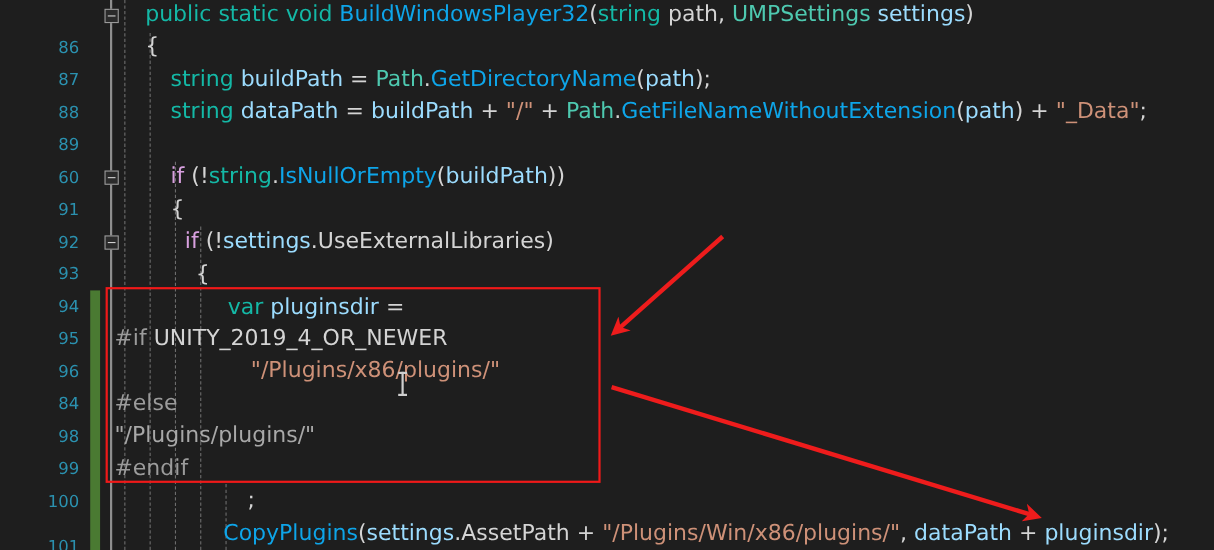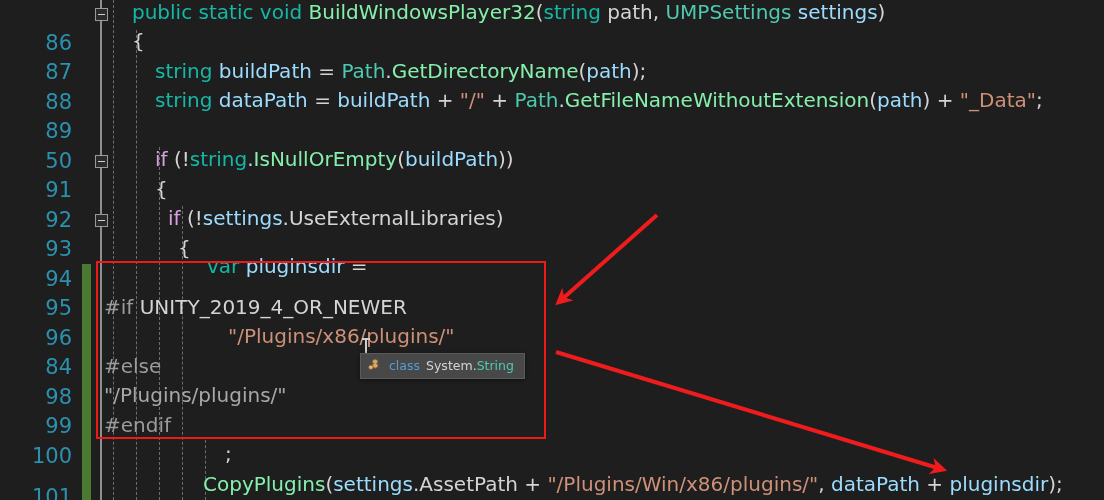--- a/index.html
+++ b/index.html
@@ -29,36 +29,36 @@
     line-height: 29.4px;
     white-space: pre;
   }
   .lineno {
     position: absolute;
     left: 0;
     width: 72px;
     text-align: right;
     color: #2b91af;
     font-family: "DejaVu Sans", sans-serif;
-    font-size: 21px;
+    font-size: 15px;
     letter-spacing: 0px;
   }
   .codetext {
     position: absolute;
     left: 104px;
     font-family: "DejaVu Sans", sans-serif;
     font-size: 20px;
     color: #d4d4d4;
     white-space: pre;
   }
 
   
   .kw   { color: #14b8a6; }
   .type { color: #4ec9b0; }
-  .fn   { color: #86efac; }
+  .fn   { color: #0ea5e9; }
   .var  { color: #9cdcfe; }
   .str  { color: #ce9178; }
   .plain{ color: #d4d4d4; }
   .pp   { color: #9b9b9b; }
   .dim  { color: #a8a8a8; }
   .ctrl { color: #d8a0df; }
   .op   { color: #d4d4d4; }
   .punc { color: #d4d4d4; }
 
   
@@ -171,21 +171,21 @@
   <div class="line" style="top:29px;">
     <span class="lineno">87</span>
   </div>
   <div class="line" style="top:59px;">
     <span class="lineno">88</span>
   </div>
   <div class="line" style="top:88px;">
     <span class="lineno">89</span>
   </div>
   <div class="line" style="top:118px;">
-    <span class="lineno">50</span>
+    <span class="lineno">60</span>
   </div>
   <div class="line" style="top:147px;">
     <span class="lineno">91</span>
   </div>
   <div class="line" style="top:177px;">
     <span class="lineno">92</span>
   </div>
   <div class="line" style="top:206px;">
     <span class="lineno">93</span>
   </div>
@@ -228,48 +228,38 @@
   <div class="codetext" style="left:155px; top:118px;"></div>
 
   <div class="codetext" style="left:155px; top:147px;"><span class="ctrl">if</span> <span class="punc">(</span><span class="op">!</span><span class="kw">string</span><span class="punc">.</span><span class="fn">IsNullOrEmpty</span><span class="punc">(</span><span class="var">buildPath</span><span class="punc">))</span></div>
 
   <div class="codetext" style="left:155px; top:177px;"><span class="punc">{</span></div>
 
   <div class="codetext" style="left:168px; top:206px;"><span class="ctrl">if</span> <span class="punc">(</span><span class="op">!</span><span class="var">settings</span><span class="punc">.</span><span class="plain">UseExternalLibraries</span><span class="punc">)</span></div>
 
   <div class="codetext" style="left:178px; top:236px;"><span class="punc">{</span></div>
 
-  <div class="codetext" style="left:207px; top:254px;text-align:center;"><span class="kw">var</span> <span class="var">pluginsdir</span> <span class="op">=</span></div>
+  <div class="codetext" style="left:207px; top:266px;text-align:center;"><span class="kw">var</span> <span class="var">pluginsdir</span> <span class="op">=</span></div>
 
   <div class="codetext" style="left:104px; top:295px;"><span class="pp">#if</span> <span class="plain">UNITY_2019_4_OR_NEWER</span></div>
 
   <div class="codetext" style="left:228px; top:324px;"><span class="str">"/Plugins/x86/plugins/"</span></div>
 
   <div class="codetext" style="left:104px; top:354px;"><span class="pp">#else</span></div>
 
   <div class="codetext" style="left:104px; top:383px;"><span class="dim">"/Plugins/plugins/"</span></div>
 
   <div class="codetext" style="left:104px; top:413px;"><span class="pp">#endif</span></div>
 
   <div class="codetext" style="left:225px; top:442px;"><span class="punc">;</span></div>
 
   <div class="codetext" style="left:203px; top:472px;"><span class="fn">CopyPlugins</span><span class="punc">(</span><span class="var">settings</span><span class="punc">.</span><span class="plain">AssetPath</span> <span class="op">+</span> <span class="str">"/Plugins/Win/x86/plugins/"</span><span class="punc">,</span> <span class="var">dataPath</span> <span class="op">+</span> <span class="var">pluginsdir</span><span class="punc">);</span></div>
 
   <div class="caret" style="left:365px; top:338px; height:22px;"></div>
 
-  <div class="tooltip" style="left:360px; top:353px;">
-    <span class="tt-icon">
-      <svg width="15" height="15" viewBox="0 0 16 16" xmlns="http://www.w3.org/2000/svg">
-        <path d="M7.4 1.2 L10.1 2.6 L10.1 5.1 L8.6 5.9 L10.4 6.9 L10.4 9.4 L7.7 10.8 L5.0 9.4 L5.0 6.9 L6.6 6.0 L5.0 5.1 L5.0 2.6 Z" fill="#d9a566" stroke="#9a6b2f" stroke-width="0.7" stroke-linejoin="round"></path>
-        <path d="M3.0 7.6 L5.2 8.8 L5.2 11.0 L3.0 12.2 L0.9 11.0 L0.9 8.8 Z" fill="#e3b87c" stroke="#9a6b2f" stroke-width="0.7" stroke-linejoin="round"></path>
-      </svg>
-    </span>
-    <span class="tt-kw">class</span>
-    <span style="display:inline-block;"><span class="tt-ns">System.</span><span class="tt-cls">String</span></span>
-  </div>
 
   <div class="annot-box" style="left:96px; top:261px; width:450px; height:178px;"></div>
 
   <svg class="annot-arrow" viewBox="0 0 1104 500" xmlns="http://www.w3.org/2000/svg">
     <defs>
       <marker id="arrowhead" markerWidth="4.2" markerHeight="4.2" refX="2.6" refY="2.1" orient="auto" markerUnits="strokeWidth">
         <path d="M0,0 L4.2,2.1 L0,4.2 L1.2,2.1 Z" fill="#ee1c1c"></path>
       </marker>
     </defs>
     <line x1="657" y1="215" x2="560" y2="301" stroke="#ee1c1c" stroke-width="4" marker-end="url(#arrowhead)"></line>

